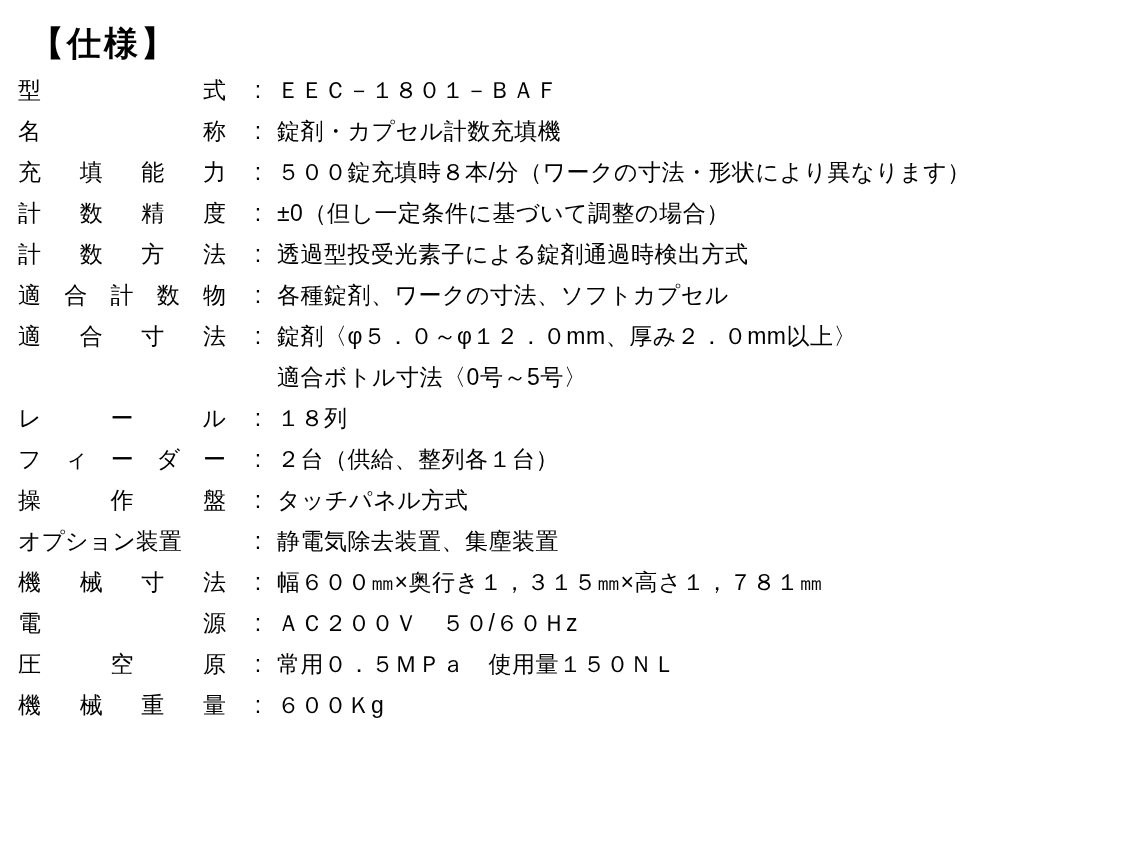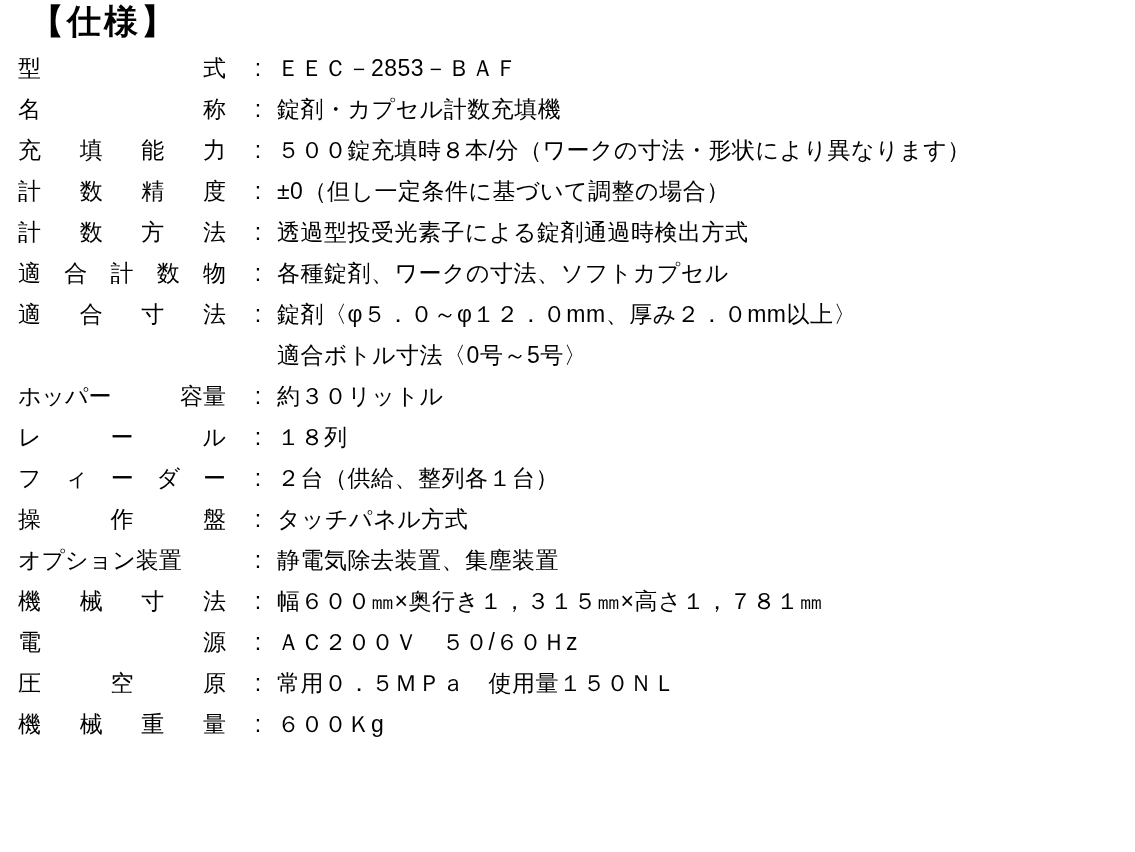--- a/index.html
+++ b/index.html
@@ -12,21 +12,21 @@
     height: 852px;
     font-family: "Liberation Sans", "DejaVu Sans", sans-serif;
     color: #000000;
     overflow: hidden;
   }
   .page {
     position: relative;
     width: 1135px;
     height: 852px;
     box-sizing: border-box;
-    padding: 0 0 0 0;
+    padding: 22px 0 0 0;
   }
   .doc-title {
     font-size: 34px;
     font-weight: bold;
     letter-spacing: 3px;
     margin: 0 0 6px 30px;
     line-height: 1.25;
   }
   .spec-table {
     border-collapse: collapse;
@@ -79,21 +79,21 @@
   <table class="spec-table">
     <tbody>
       <tr>
         <td class="label">
           <div class="label-inner">
             <span>型</span>
               <span>式</span>
           </div>
         </td>
         <td class="colon">:</td>
-        <td class="value">ＥＥＣ－2853－ＢＡＦ</td>
+        <td class="value">ＥＥＣ－１８０１－ＢＡＦ</td>
       </tr>
 
       <tr>
         <td class="label">
           <div class="label-inner">
             <span>名</span>
               <span>称</span>
           </div>
         </td>
         <td class="colon">:</td>
@@ -166,30 +166,20 @@
         <td class="value">錠剤〈φ５．０～φ１２．０mm、厚み２．０mm以上〉</td>
       </tr>
 
       <tr class="cont">
         <td class="label"></td>
         <td class="colon"></td>
         <td class="value">適合ボトル寸法〈0号～5号〉</td>
       </tr>
 
 
-      <tr>
-        <td class="label">
-          <div class="label-inner">
-            <span>ホッパー</span>
-              <span>容量</span>
-          </div>
-        </td>
-        <td class="colon">:</td>
-        <td class="value">約３０リットル</td>
-      </tr>
 
       <tr>
         <td class="label">
           <div class="label-inner">
             <span>レ</span>
               <span>ー</span>
               <span>ル</span>
           </div>
         </td>
         <td class="colon">:</td>

